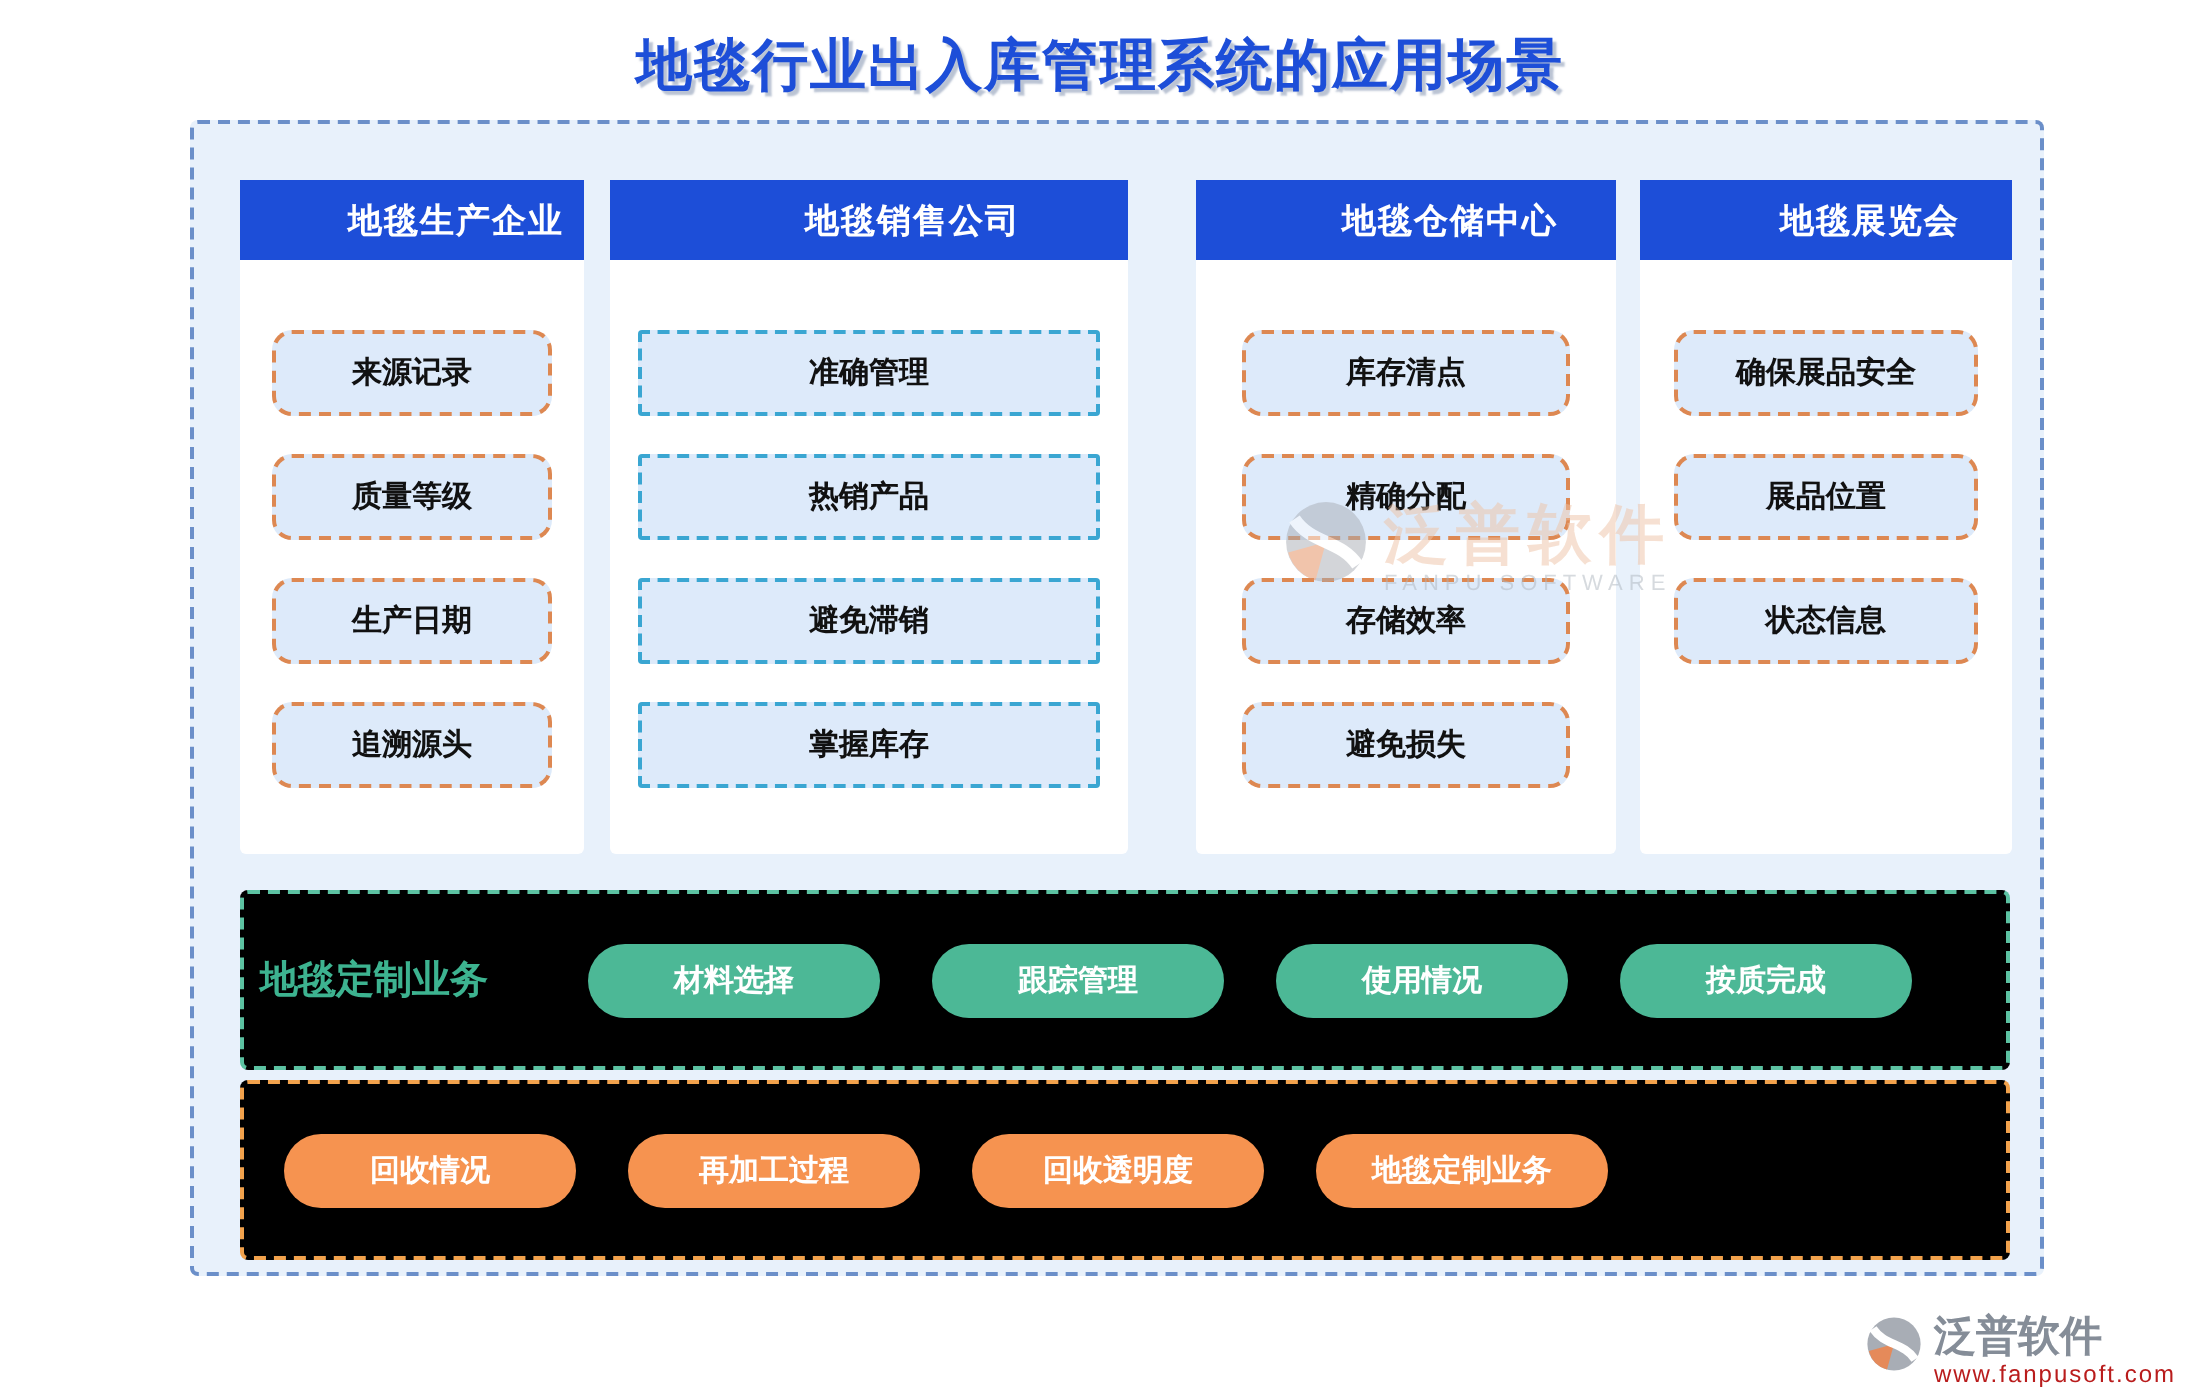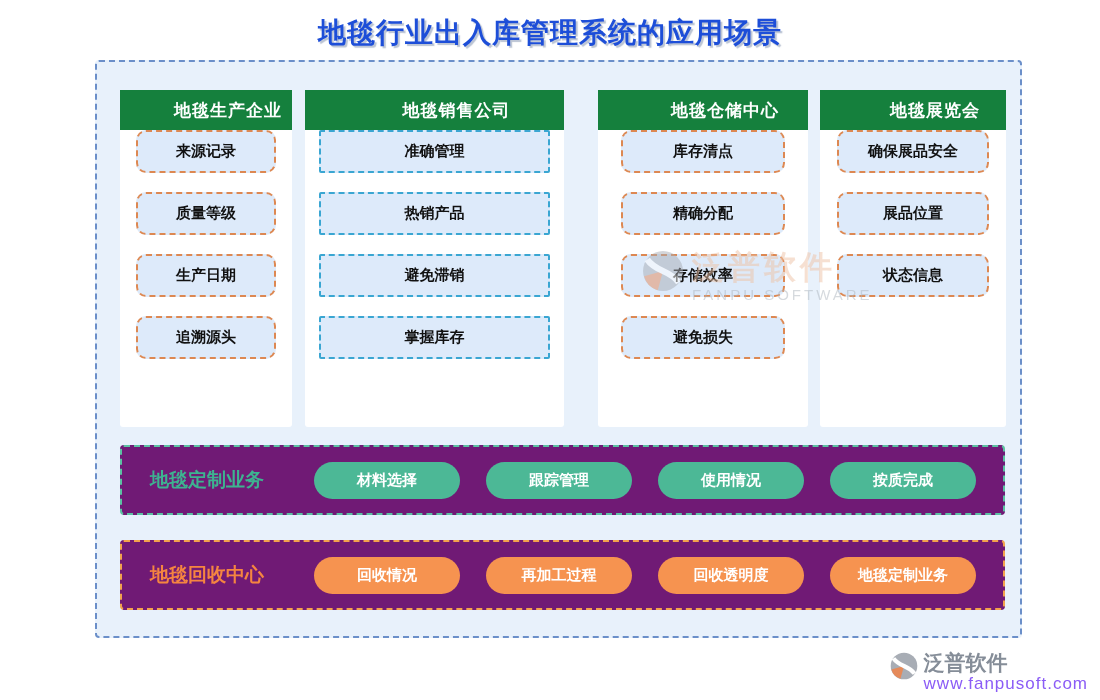--- a/index.html
+++ b/index.html
@@ -14,60 +14,60 @@
   .container { position:absolute; left:95px; top:60px; width:927px; height:578px;
     border:2px dashed #6b8fc9; border-radius:4px; background:#e8f1fb; }
 
   .col-panel { position:absolute; top:28px; height:337px; background:#ffffff;
     border-radius:3px; }
   .col-1 { left:23px;  width:172px; }
   .col-2 { left:208px; width:259px; }
   .col-3 { left:501px; width:210px; }
   .col-4 { left:723px; width:186px; }
 
-  .col-header { height:40px; background:#15803d; color:#ffffff; font-weight:bold;
+  .col-header { height:40px; background:#1d4ed8; color:#ffffff; font-weight:bold;
     font-size:17px; display:flex; align-items:center; justify-content:center;
     letter-spacing:1px;padding-left:44px; }
 
   .col-items { display:flex; flex-direction:column; align-items:center;
-    gap:19px; }
+    padding-top:35px; gap:19px; }
   .col-item { height:43px; background:#ddeafa; display:flex; align-items:center;
     justify-content:center; font-size:15px; font-weight:bold; color:#111111; }
   .col-item.orange { border:2px dashed #dd8852; border-radius:10px; }
   .col-item.blue   { border:2px dashed #3aa6d2; border-radius:2px; }
   .col-1 .col-item { width:140px; }
   .col-2 .col-item { width:231px; }
   .col-3 .col-item { width:164px; }
   .col-4 .col-item { width:152px; }
 
-  .band { position:absolute; left:23px; width:885px; height:70px; background:#701a75;
-    border-radius:4px; display:flex; align-items:center; padding-left:28px; }
+  .band { position:absolute; left:23px; width:885px; height:90px; background:#000000;
+    border-radius:4px; display:flex; align-items:center; padding-left:8px; }
   .band-green  { top:383px; border:2px dashed #5cc2a2; }
   .band-orange { top:478px; border:2px dashed #f2a24c; }
   .band-label { font-size:19px; font-weight:bold; width:138px; flex:0 0 auto; }
   .band-green  .band-label { color:#3db390; }
   .band-orange .band-label { color:#f58540; }
   .pill { min-width:146px; height:37px; border-radius:19px; color:#ffffff;
     font-size:15px; font-weight:bold; display:flex; align-items:center;
     justify-content:center; padding:0 26px; margin-left:26px; flex:0 0 auto; }
   .band-green  .pill { background:#4cb896; }
   .band-orange .pill { background:#f69350; }
   .pill:first-of-type { margin-left:12px; }
 
   .watermark { position:absolute; left:545px; top:188px; display:flex;
     align-items:flex-start; gap:8px; opacity:0.5; pointer-events:none; }
   .watermark .wm-text-zh { font-size:32px; font-weight:bold; color:#eec3a6;
     letter-spacing:4px; line-height:34px; }
-  .watermark .wm-text-en { font-size:15px; color:#aeb6bf; letter-spacing:3px;
+  .watermark .wm-text-en { font-size:11px; color:#aeb6bf; letter-spacing:3px;
     margin-top:2px; }
 
   .brand-footer { position:absolute; right:12px; bottom:6px; display:flex;
     align-items:flex-start; gap:6px; }
   .brand-name { font-size:21px; font-weight:bold; color:#858d98; line-height:22px; }
-  .brand-url { font-size:17px; color:#8b5cf6; letter-spacing:1px; }
+  .brand-url { font-size:12px; color:#b91c1c; letter-spacing:1px; }
 </style>
 </head>
 <body>
 
 <div class="page">
 
   <div class="title">地毯行业出入库管理系统的应用场景</div>
 
   <div class="container">
 
@@ -124,21 +124,20 @@
 
     <div class="band band-green">
       <div class="band-label">地毯定制业务</div>
       <div class="pill">材料选择</div>
       <div class="pill">跟踪管理</div>
       <div class="pill">使用情况</div>
       <div class="pill">按质完成</div>
     </div>
 
     <div class="band band-orange">
-      <div class="band-label">地毯回收中心</div>
       <div class="pill">回收情况</div>
       <div class="pill">再加工过程</div>
       <div class="pill">回收透明度</div>
       <div class="pill">地毯定制业务</div>
     </div>
 
   </div>
 
   <div class="brand-footer">
     <svg width="28" height="28" viewBox="0 0 40 40">

